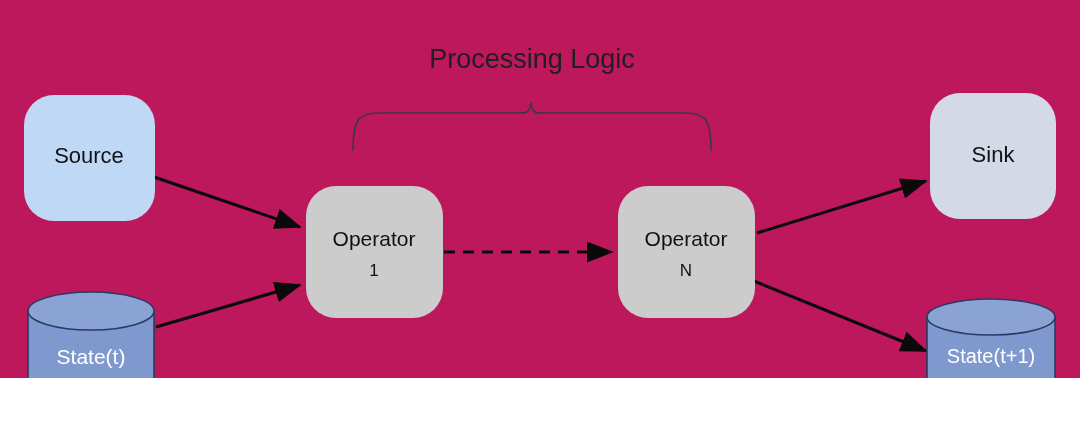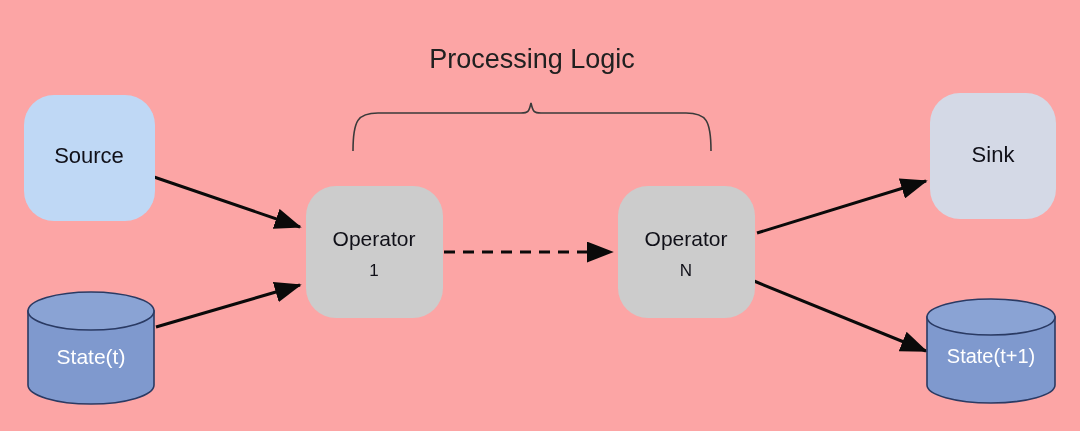--- a/index.html
+++ b/index.html
@@ -6,22 +6,22 @@
     margin: 0;
     padding: 0;
     background: #ffffff;
   }
   body {
     font-family: "Liberation Sans", sans-serif;
   }
   #canvas {
     position: relative;
     width: 1080px;
-    height: 431px;
-    background: #fca5a5;
+    height: 378px;
+    background: #be185d;
     overflow: hidden;
   }
   #diagram-svg {
     position: absolute;
     left: 0;
     top: 0;
     width: 1080px;
     height: 431px;
   }
   .node-label {

